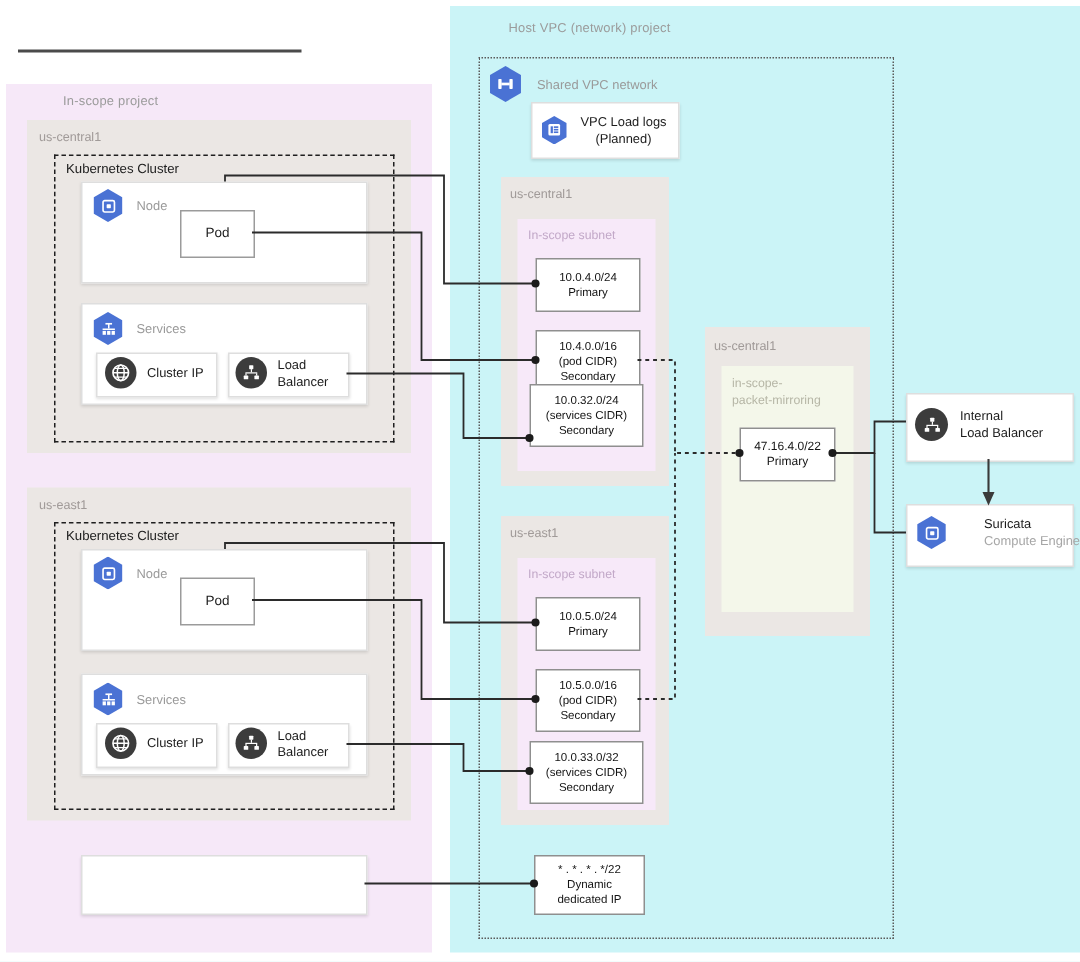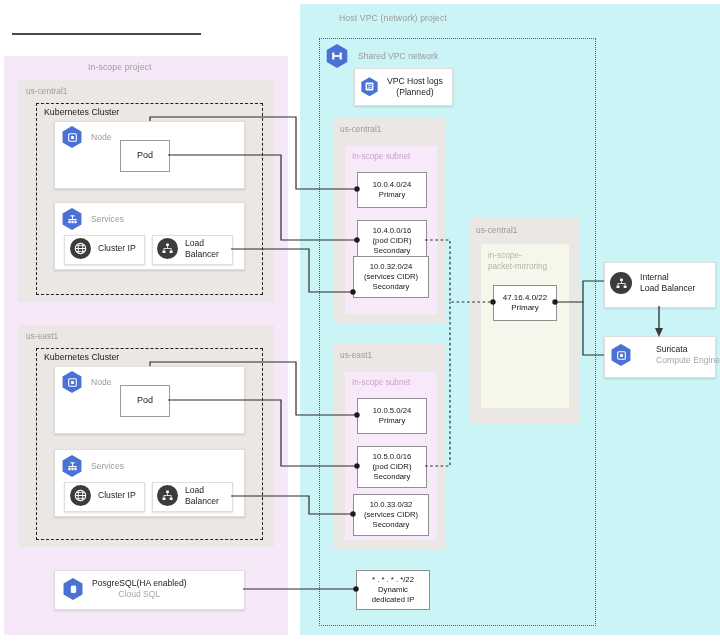--- a/index.html
+++ b/index.html
@@ -116,21 +116,21 @@
   #wires{position:absolute;left:0;top:0;width:720px;height:641px;pointer-events:none;}
 </style>
 </head>
 <body>
 
 <div id="stage">
 
   <div class="title-rule"></div>
 
   <div class="proj-inscope"></div>
-  <div class="proj-label" style="left:12px;top:62px;margin-left:46px;">In-scope project</div>
+  <div class="proj-label" style="left:12px;top:62px;">In-scope project</div>
 
   <div class="proj-host"></div>
   <div class="proj-label" style="left:309px;top:13px;">Host VPC (network) project</div>
 
   <div class="vpc-frame" style="left:319px;top:38px;width:275px;height:586px;"></div>
 
   <div class="iconrow" style="left:325px;top:44px;">
     <span class="ico">
       <span class="hex lg">
         <svg width="12" height="12" viewBox="0 0 12 12">
@@ -149,21 +149,21 @@
       <span class="hex sm">
         <svg width="11" height="11" viewBox="0 0 11 11">
           <rect x="1.6" y="1.6" width="7.8" height="7.8" rx="1" fill="#fff"></rect>
           <rect x="3.1" y="3.2" width="1.5" height="4.6" fill="#4a72d4"></rect>
           <rect x="5.2" y="3.2" width="3.0" height="1.1" fill="#4a72d4"></rect>
           <rect x="5.2" y="4.9" width="3.0" height="1.1" fill="#4a72d4"></rect>
           <rect x="5.2" y="6.6" width="3.0" height="1.1" fill="#4a72d4"></rect>
         </svg>
       </span>
     </span>
-    <span class="lbl" style="margin-left:8px;"><span>VPC Host logs</span><span class="sub" style="color:#1c1c1c;">(Planned)</span></span>
+    <span class="lbl" style="margin-left:8px;"><span>VPC Load logs</span><span class="sub" style="color:#1c1c1c;">(Planned)</span></span>
   </div>
 
   <div class="region" style="left:18px;top:80px;width:256px;height:222px;"></div>
   <div class="region-label" style="left:26px;top:86px;">us-central1</div>
 
   <div class="k8s" style="left:36px;top:103px;width:225px;height:190px;"></div>
   <div class="k8s-label" style="left:44px;top:107px;">Kubernetes Cluster</div>
 
   <div class="card" style="left:54px;top:121px;width:189px;height:66px;"></div>
   <div class="iconrow" style="left:61px;top:126px;">
@@ -295,36 +295,20 @@
           <rect x="9.7" y="6.9" width="0.8" height="1.5" fill="#fff"></rect>
           <rect x="1.5" y="8.4" width="3.0" height="2.5" rx="0.4" fill="#fff"></rect>
           <rect x="8.6" y="8.4" width="3.0" height="2.5" rx="0.4" fill="#fff"></rect>
         </svg>
       </span>
     </span>
     <span class="lbl" style="margin-left:7px;"><span>Load</span><span class="sub" style="color:#1c1c1c;">Balancer</span></span>
   </div>
 
   <div class="card" style="left:54px;top:570px;width:189px;height:38px;"></div>
-  <div class="iconrow" style="left:62px;top:578px;">
-    <span class="ico">
-      <span class="hex">
-        <svg width="11" height="11" viewBox="0 0 11 11">
-          <ellipse cx="5.5" cy="2.6" rx="2.7" ry="1.1" fill="#fff"></ellipse>
-          <rect x="2.8" y="2.6" width="5.4" height="1.6" fill="#fff"></rect>
-          <ellipse cx="5.5" cy="4.2" rx="2.7" ry="1.1" fill="#fff"></ellipse>
-          <rect x="2.8" y="4.6" width="5.4" height="1.6" fill="#fff"></rect>
-          <ellipse cx="5.5" cy="6.2" rx="2.7" ry="1.1" fill="#fff"></ellipse>
-          <rect x="2.8" y="6.6" width="5.4" height="1.5" fill="#fff"></rect>
-          <ellipse cx="5.5" cy="8.1" rx="2.7" ry="1.1" fill="#fff"></ellipse>
-        </svg>
-      </span>
-    </span>
-    <span class="lbl" style="margin-left:8px;"><span>PosgreSQL(HA enabled)</span><span class="sub">Cloud SQL</span></span>
-  </div>
 
   <div class="region" style="left:334px;top:118px;width:112px;height:206px;"></div>
   <div class="region-label" style="left:340px;top:124px;">us-central1</div>
 
   <div class="subnet" style="left:345px;top:146px;width:92px;height:168px;"></div>
   <div class="subnet-label" style="left:352px;top:152px;">In-scope subnet</div>
 
   <div class="cidr-box" style="left:357px;top:172px;width:68px;height:34px;">
     <span>10.0.4.0/24</span>
     <span>Primary</span>

